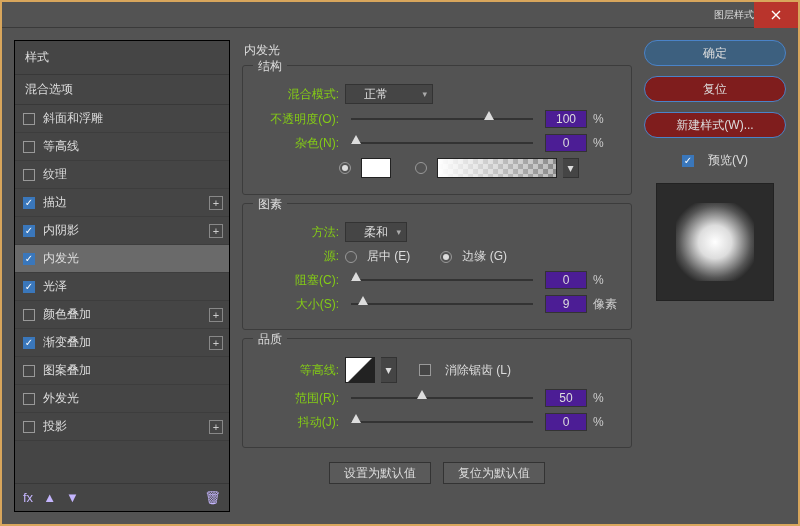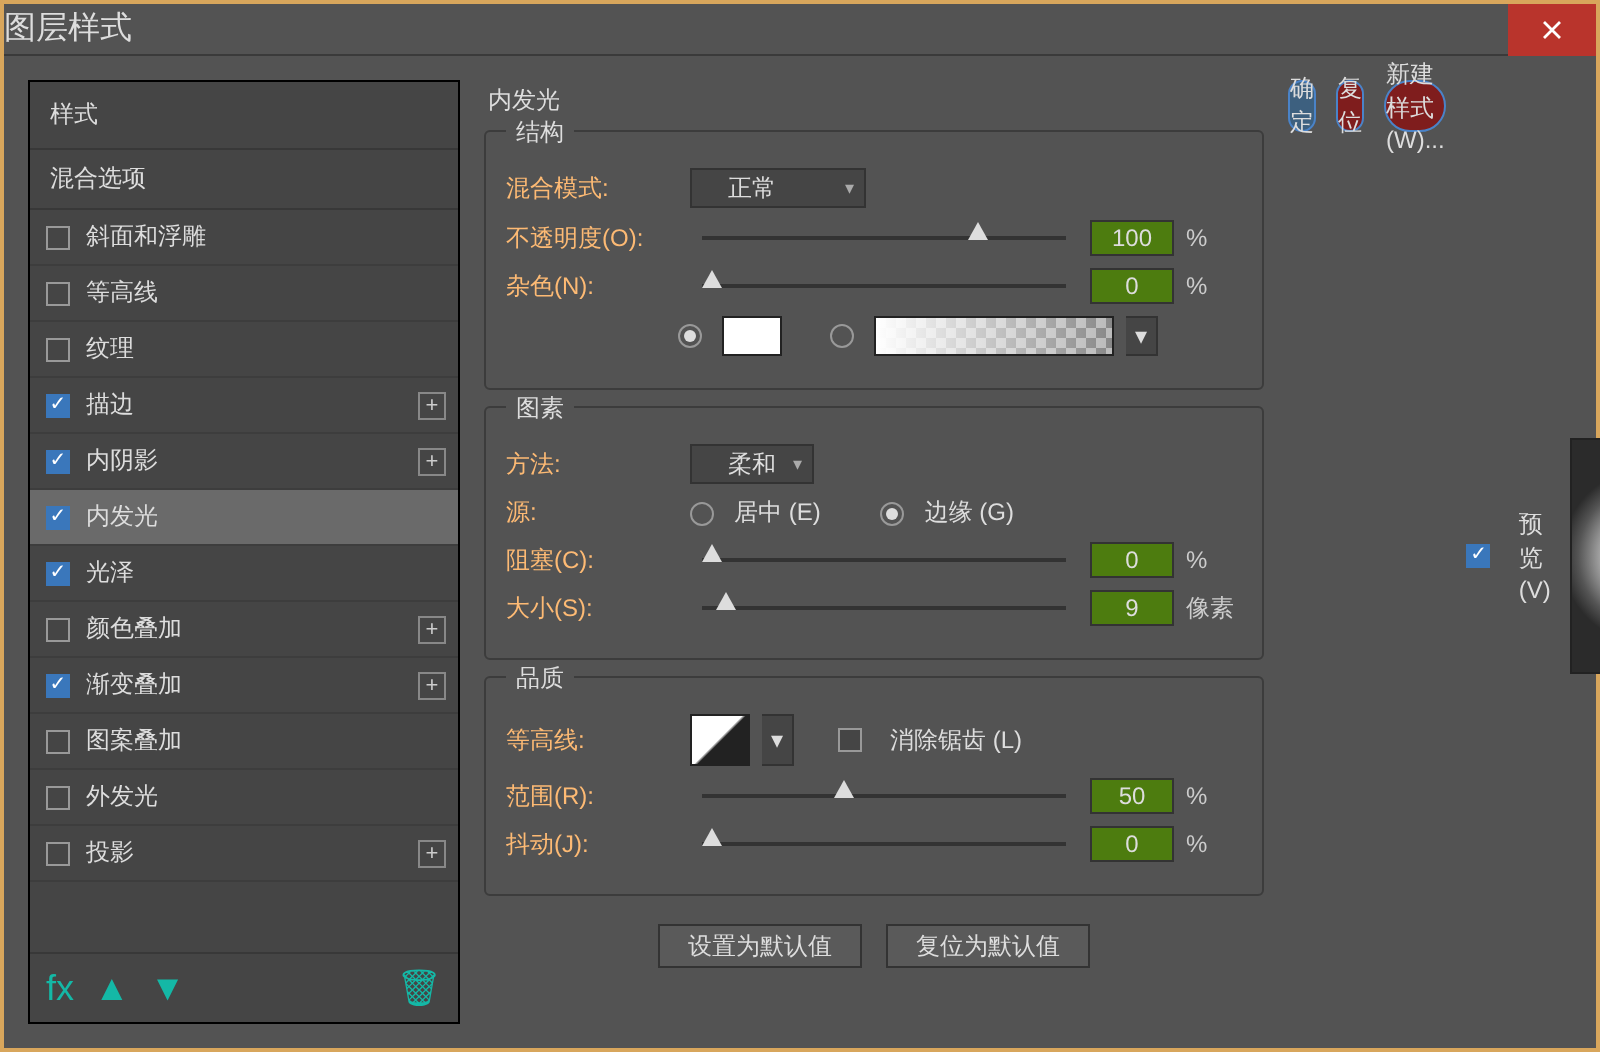--- a/index.html
+++ b/index.html
@@ -1,59 +1,59 @@
 <!DOCTYPE html>
 <html><head>
 <meta charset="utf-8">
 <style>
 *{box-sizing:border-box;margin:0;padding:0;font-family:"Microsoft YaHei",Arial,sans-serif;font-size:12px;color:#ddd}
 body{background:#2a2a2a}
 .window{width:800px;height:526px;background:#535353;border:2px solid #d8a65c;display:flex;flex-direction:column}
 .titlebar{height:26px;background:#535353;display:flex;align-items:center;position:relative;border-bottom:1px solid #3a3a3a}
-.title{flex:1;text-align:left;font-size:16px}
+.title{flex:1;text-align:right;font-size:10px}
 .close-btn{width:44px;height:26px;background:#b9342c;display:flex;align-items:center;justify-content:center;cursor:pointer}
 .close-btn svg{width:10px;height:10px}
 .body{flex:1;display:flex;padding:12px;gap:12px}
 .left{width:216px;display:flex;flex-direction:column;background:#454545;border:1px solid #000000}
 .left-header{padding:8px 10px;border-bottom:1px solid #383838}
 .left-sub{padding:6px 10px;border-bottom:1px solid #383838}
 .effect-row{display:flex;align-items:center;padding:5px 8px;border-bottom:1px solid #3d3d3d;position:relative;cursor:pointer}
 .effect-row.selected{background:#6a6a6a}
 .effect-row.indent .label{}
 .cb{width:12px;height:12px;border:1px solid #999;background:#454545;margin-right:8px;display:flex;align-items:center;justify-content:center;flex-shrink:0}
 .cb.checked{background:#3a77bb;border-color:#3a77bb}
 .cb.checked::after{content:"✓";color:#fff;font-size:10px;line-height:1}
 .plus{position:absolute;right:6px;width:14px;height:14px;border:1px solid #888;display:flex;align-items:center;justify-content:center;font-size:11px;color:#ccc}
 .left-footer{margin-top:auto;display:flex;align-items:center;padding:6px 8px;gap:10px;border-top:1px solid #383838}
 .left-footer .sp{flex:1}
-.ic{color:#14b8a6;font-size:18px}
+.ic{color:#c4b5fd;font-size:13px}
 .center{flex:1;display:flex;flex-direction:column}
 .section-title{margin:2px 0 6px 2px}
 .fieldset{border:1px solid #3c3c3c;border-radius:3px;padding:12px 10px 10px 10px;margin-bottom:8px;position:relative}
 .legend{position:absolute;top:-8px;left:10px;background:#535353;padding:0 5px}
 .row{display:flex;align-items:center;margin:6px 0;gap:6px}
-.row .lbl{width:86px;color:#fdba74}
+.row .lbl{width:86px;text-align:right;color:#84cc16}
 .select{height:20px;min-width:88px;background:#454545;border:1px solid #333;display:flex;align-items:center;padding:0 18px;position:relative}
 .select .arr{position:absolute;right:5px;font-size:9px;color:#aaa}
 .select.small{min-width:56px}
 .slider{flex:1;height:16px;position:relative;display:flex;align-items:center;margin:0 6px}
 .slider .track{height:2px;background:#333;width:100%}
 .slider .thumb{position:absolute;width:0;height:0;border-left:5px solid transparent;border-right:5px solid transparent;border-bottom:9px solid #ddd;top:0}
-.numbox{width:42px;height:18px;background:#4d7c0f;border:1px solid #333;text-align:center;line-height:16px}
+.numbox{width:42px;height:18px;background:#4c1d95;border:1px solid #333;text-align:center;line-height:16px}
 .unit{width:28px;color:#ccc}
 .radio{width:12px;height:12px;border:1px solid #999;border-radius:50%;display:flex;align-items:center;justify-content:center;margin-right:4px}
 .radio.on::after{content:"";width:6px;height:6px;background:#ddd;border-radius:50%}
 .swatch{width:30px;height:20px;background:#fff;border:1px solid #222}
 .grad{width:120px;height:20px;border:1px solid #222;background:repeating-conic-gradient(#888 0 25%,#bbb 0 50%) 0 0/10px 10px;position:relative}
 .grad::before{content:"";position:absolute;inset:0;background:linear-gradient(90deg,#fff,rgba(255,255,255,0))}
 .grad-arr{width:16px;height:20px;display:flex;align-items:center;justify-content:center;border:1px solid #333;background:#454545;border-left:none}
 .contour{width:30px;height:26px;background:linear-gradient(135deg,#fff 48%,#222 52%);border:1px solid #222}
 .btn{height:22px;padding:0 14px;background:#5a5a5a;border:1px solid #333;display:flex;align-items:center;justify-content:center;cursor:pointer}
 .btn-row{display:flex;gap:12px;justify-content:center;margin-top:6px}
-.right{width:142px;display:flex;gap:10px;align-items:stretch}
+.right{width:142px;display:flex;flex-direction:column;gap:10px;align-items:stretch}
 .rbtn{height:26px;border:1px solid #4a83c8;border-radius:13px;display:flex;align-items:center;justify-content:center;background:#7f1d1d;cursor:pointer}
 .rbtn.primary{background:#3d607f}
 .preview-wrap{display:flex;justify-content:center;align-items:center;gap:6px;margin-top:4px}
 .preview{margin-top:4px;width:118px;height:118px;background:#2b2b2b;border:1px solid #222;display:flex;align-items:center;justify-content:center;align-self:center}
 .preview-inner{width:78px;height:78px;background:radial-gradient(circle,#fff 0%,#ddd 30%,#555 65%,#2b2b2b 80%)}
 </style>
 </head>
 <body>
 
 <div class="window">

